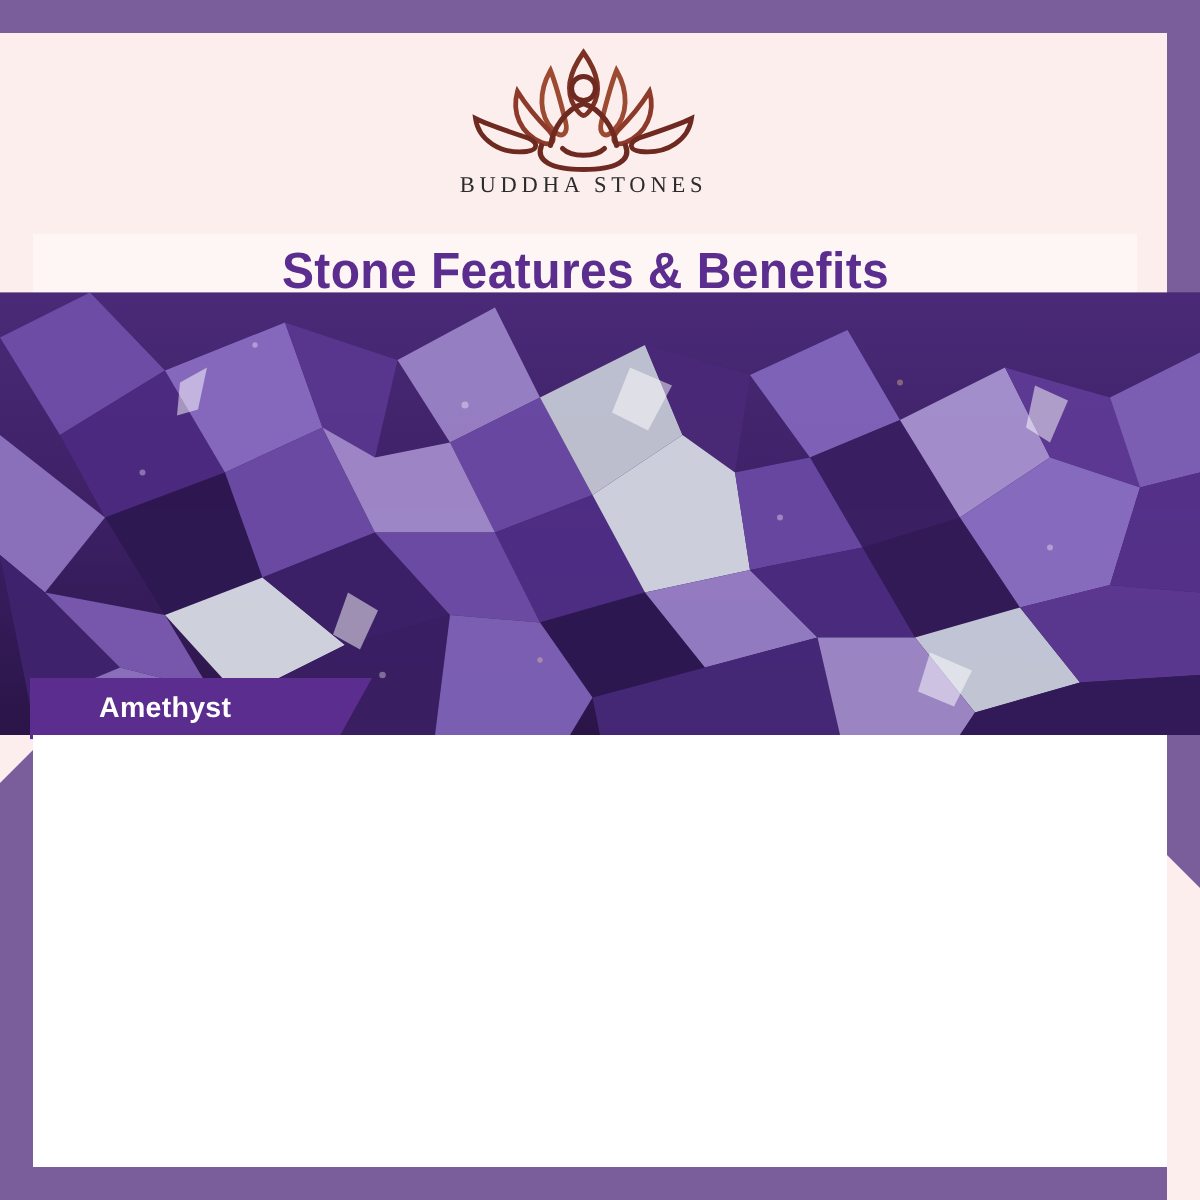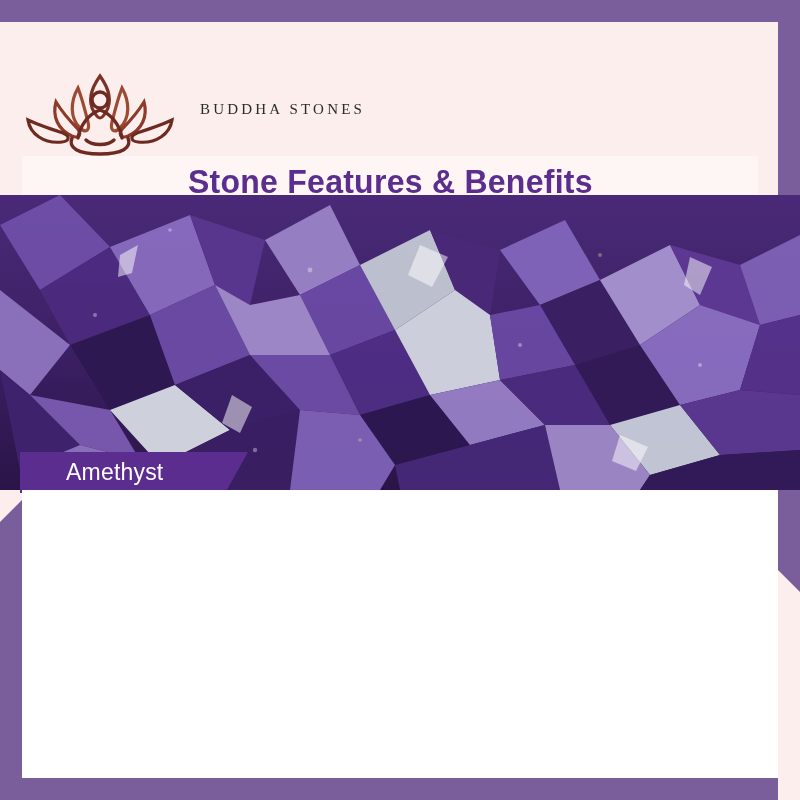--- a/index.html
+++ b/index.html
@@ -30,21 +30,21 @@
     background:#7a5d9b;
   }
   .inner-cream{
     position:absolute;top:22px;left:0;width:778px;height:173px;
     background:#fbeeec;
   }
 
   
   .header{
     position:absolute;top:22px;left:0;width:778px;height:173px;
-    display:flex;align-items:center;justify-content:flex-start;
+    display:flex;flex-direction:column;align-items:center;justify-content:flex-start;
   }
   .logo{
     margin-top:6px;width:200px;height:86px;
     display:flex;align-items:center;justify-content:center;
   }
   .brand{
     margin-top:2px;
     font-family:"Liberation Serif", serif;
     font-size:15px;letter-spacing:3.2px;color:#2b2b2b;
     font-weight:400;
@@ -67,21 +67,21 @@
   }
   .hero svg{display:block;width:800px;height:295px;}
 
   .badge{
     position:absolute;top:452px;left:20px;width:228px;height:41px;
     background:#5b2d8e;
     clip-path:polygon(0 0,100% 0,90% 100%,0 100%);
     display:flex;align-items:center;
   }
   .badge span{
-    margin-left:46px;color:#ffffff;font-size:23px;font-weight:normal;
+    margin-left:46px;color:#ffffff;font-size:19px;font-weight:bold;
     font-family:"Liberation Sans", sans-serif;letter-spacing:.2px;
   }
 
   
   .content{
     position:absolute;top:490px;left:22px;width:756px;height:288px;
     background:#ffffff;
   }
   .content-strip{
     position:absolute;top:490px;left:22px;width:756px;height:16px;

